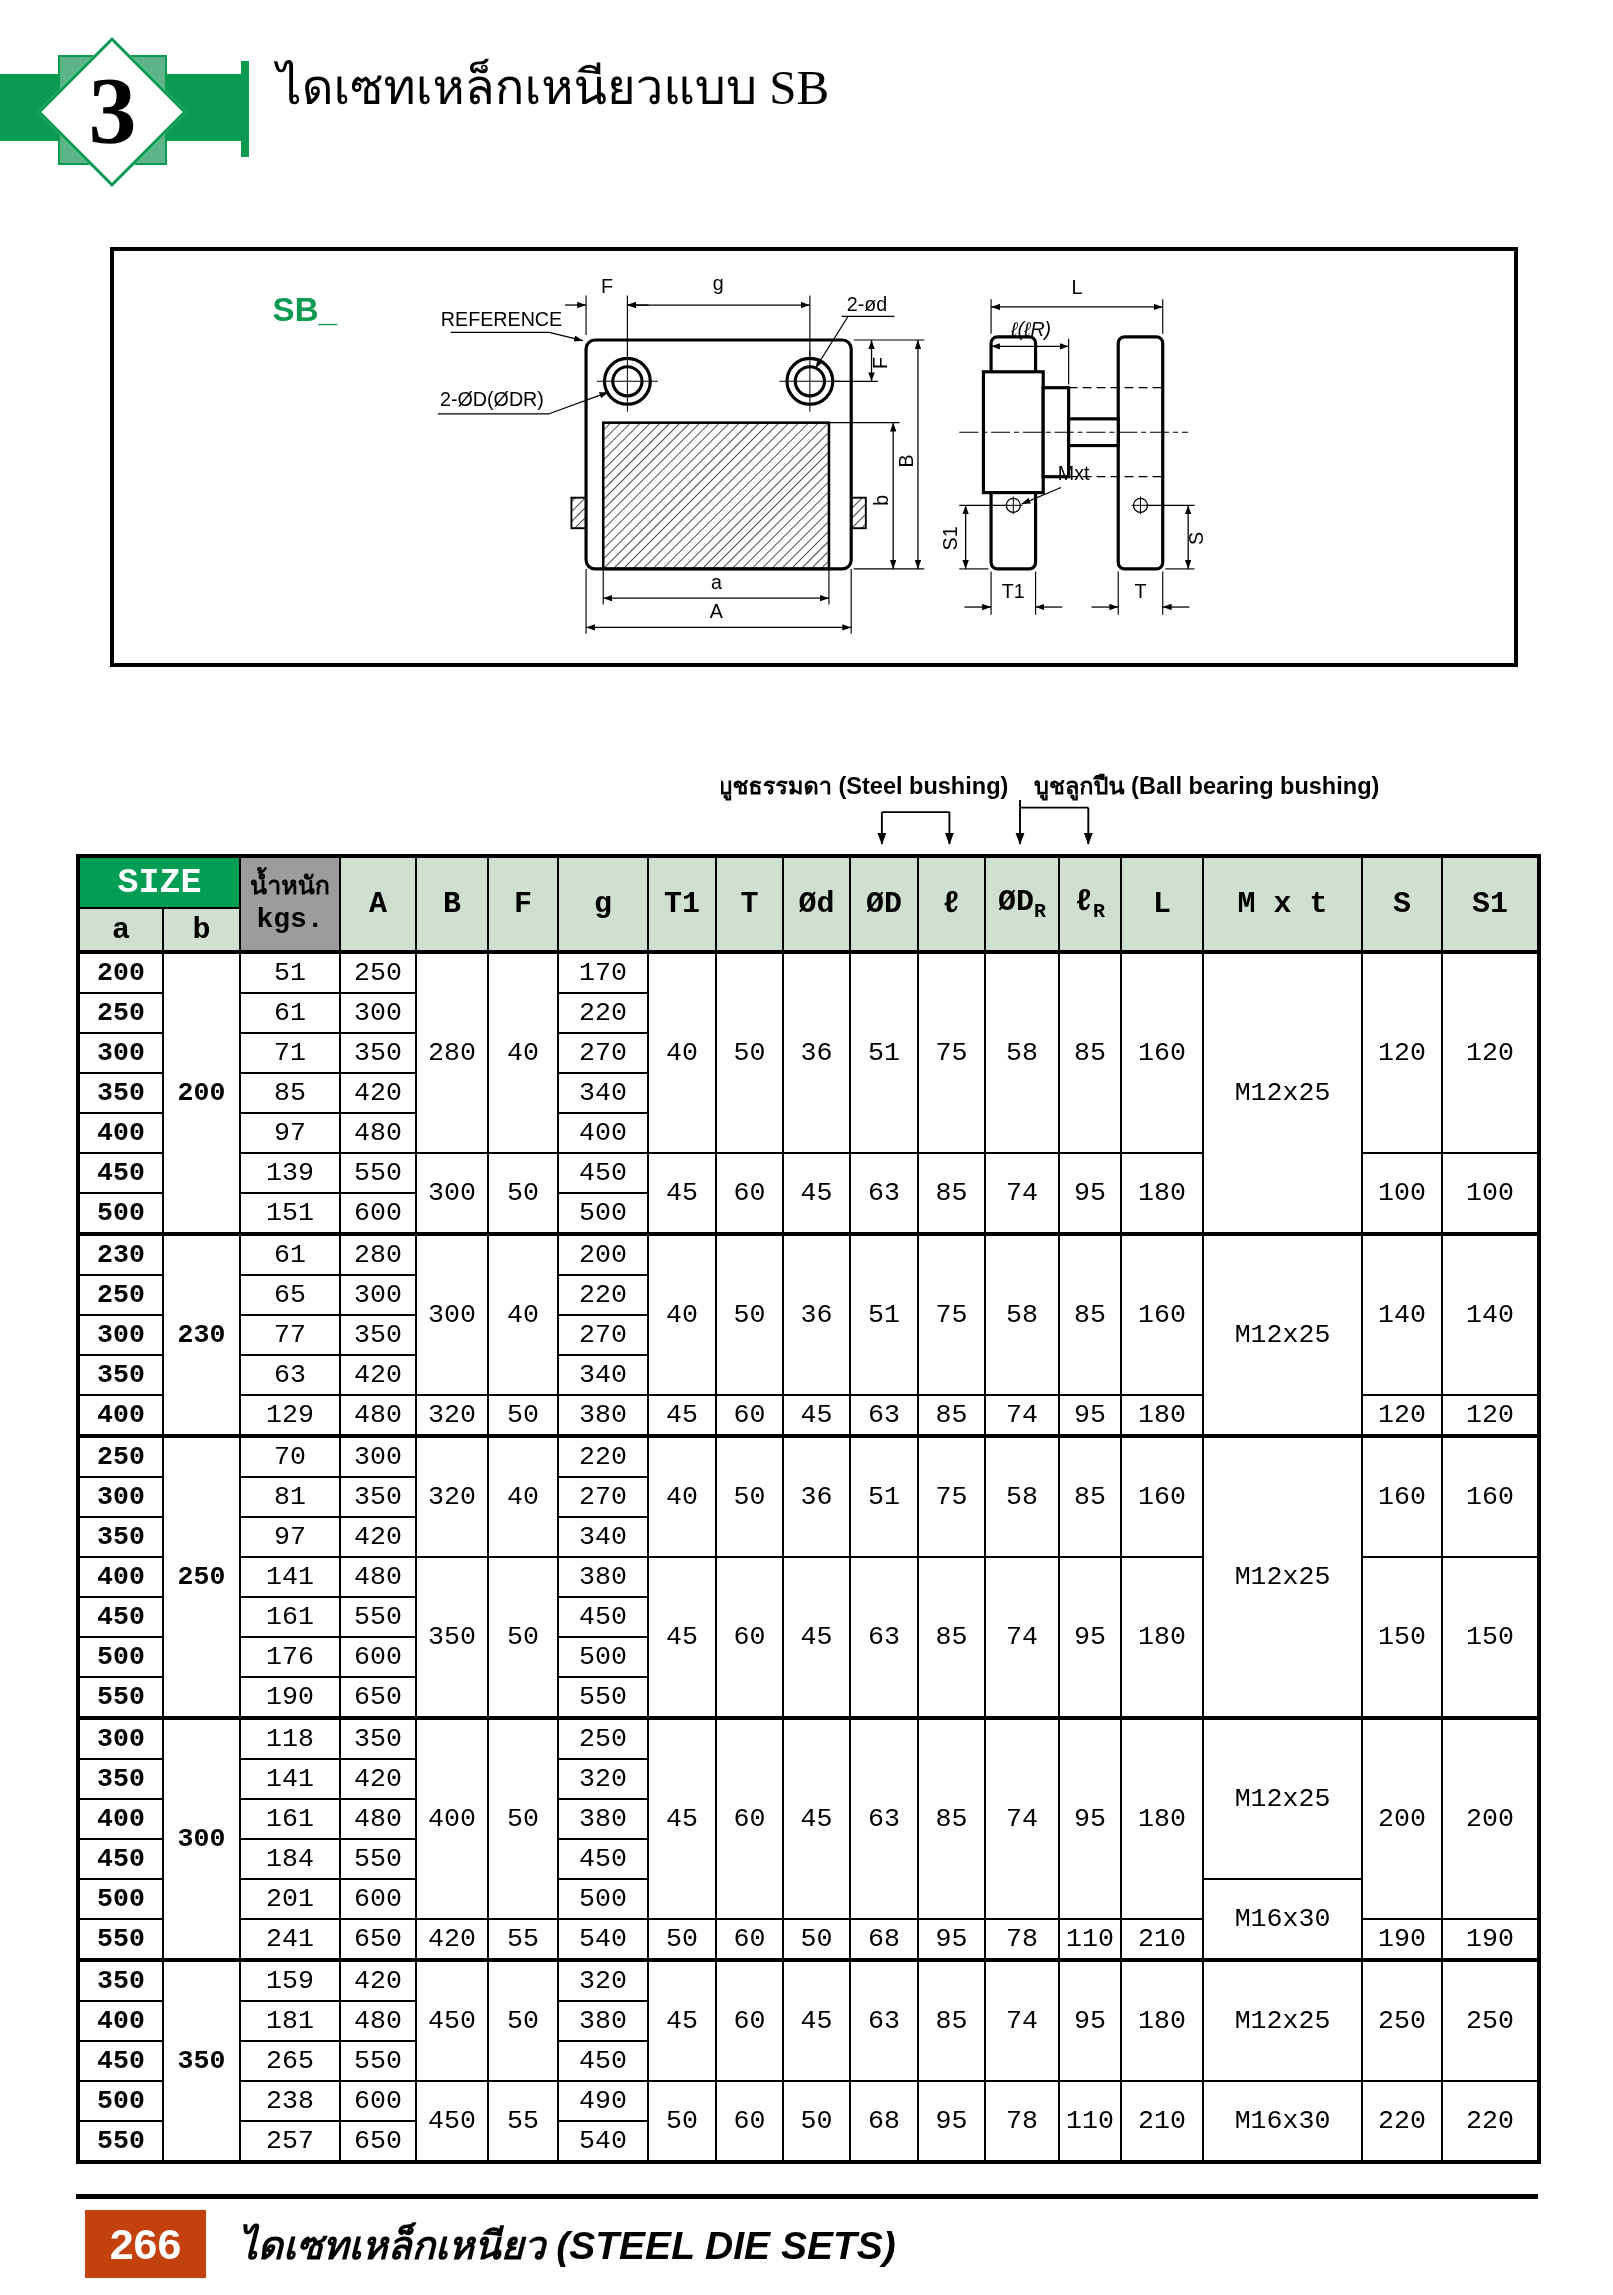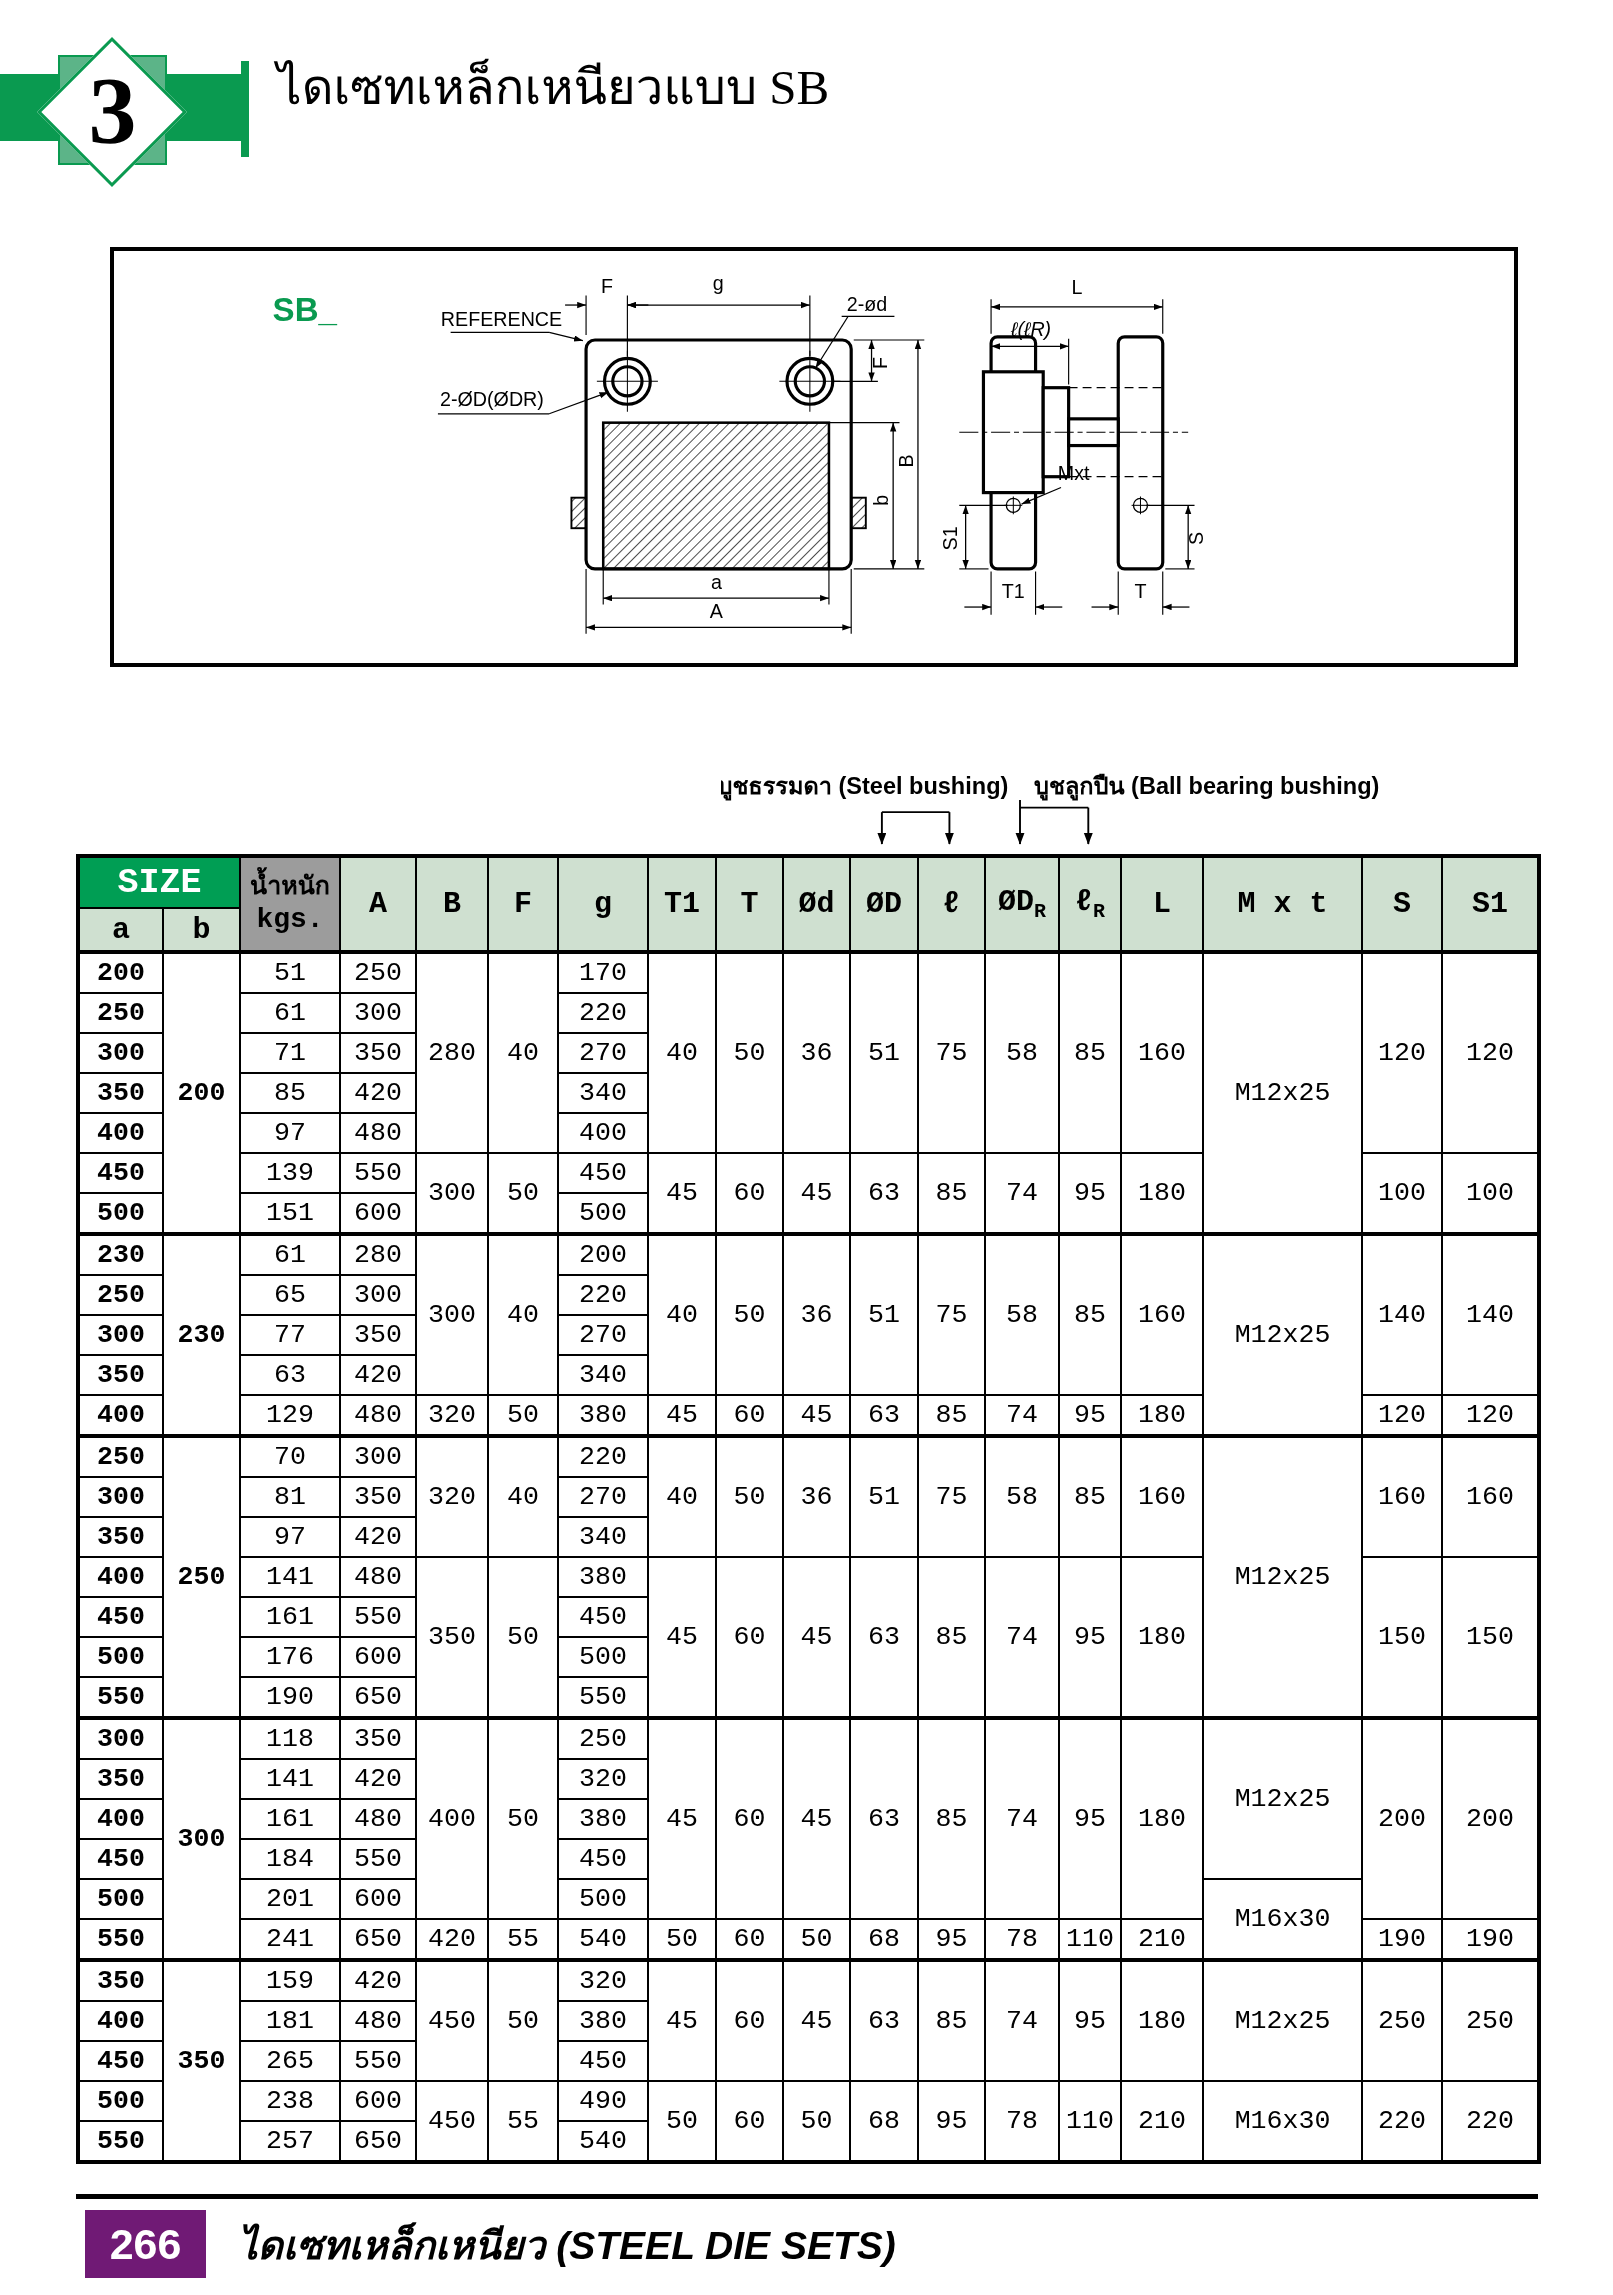--- a/index.html
+++ b/index.html
@@ -41,21 +41,21 @@
   tr.group-start td{border-top:4.6px solid #000;}
   th.size-th{background:var(--size-bg);color:#fff;font-size:35px;font-weight:700;height:49px;}
   th.ab-th{background:var(--col-bg);font-size:30px;font-weight:700;height:41px;}
   th.kgs-th{background:var(--kgs-bg);color:#000000;font-weight:700;}
   th.kgs-th .l1{font-size:25px;line-height:30px;}
   th.kgs-th .l2{font-size:28px;line-height:33px;}
   th.hcol{background:var(--col-bg);font-size:30px;font-weight:700;}
   th.hcol sub{font-size:20px;}
   
   .footer-rule{position:absolute;left:76px;top:2194px;width:1462px;height:5.3px;background:#000;}
-  .page-badge{position:absolute;left:85px;top:2210px;width:121px;height:68px;background:#701a75;color:#fff;
+  .page-badge{position:absolute;left:85px;top:2210px;width:121px;height:68px;background:#c2410c;color:#fff;
     font:700 43px "Liberation Sans",sans-serif;text-align:center;line-height:68px;}
   .footer-text{position:absolute;left:238px;top:2215px;font:700 italic 39px "Liberation Sans","DejaVu Sans",sans-serif;line-height:61px;text-align:right;}
   :root{--green:#0a9a50;--green-light:#5cb488;--size-bg:#009e54;--col-bg:#cfe0d0;--kgs-bg:#9c9c9c;}
 </style>
 </head>
 <body>
 
 <div class="badge">
   <div class="bar"></div>
   <div class="bar-cap"></div>

